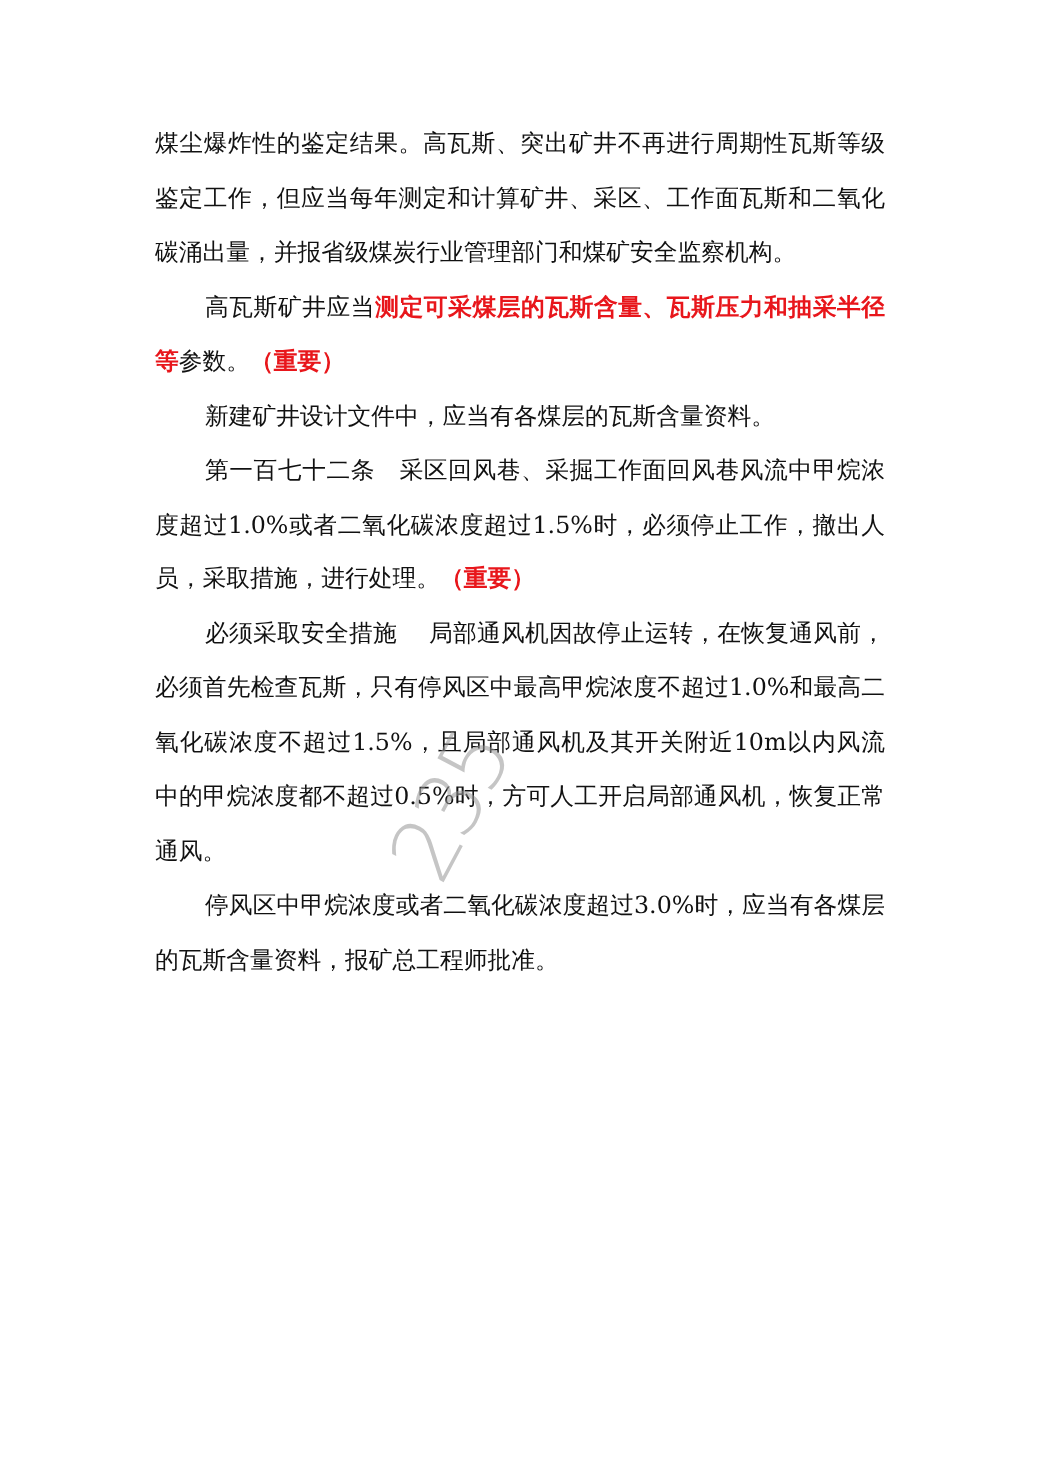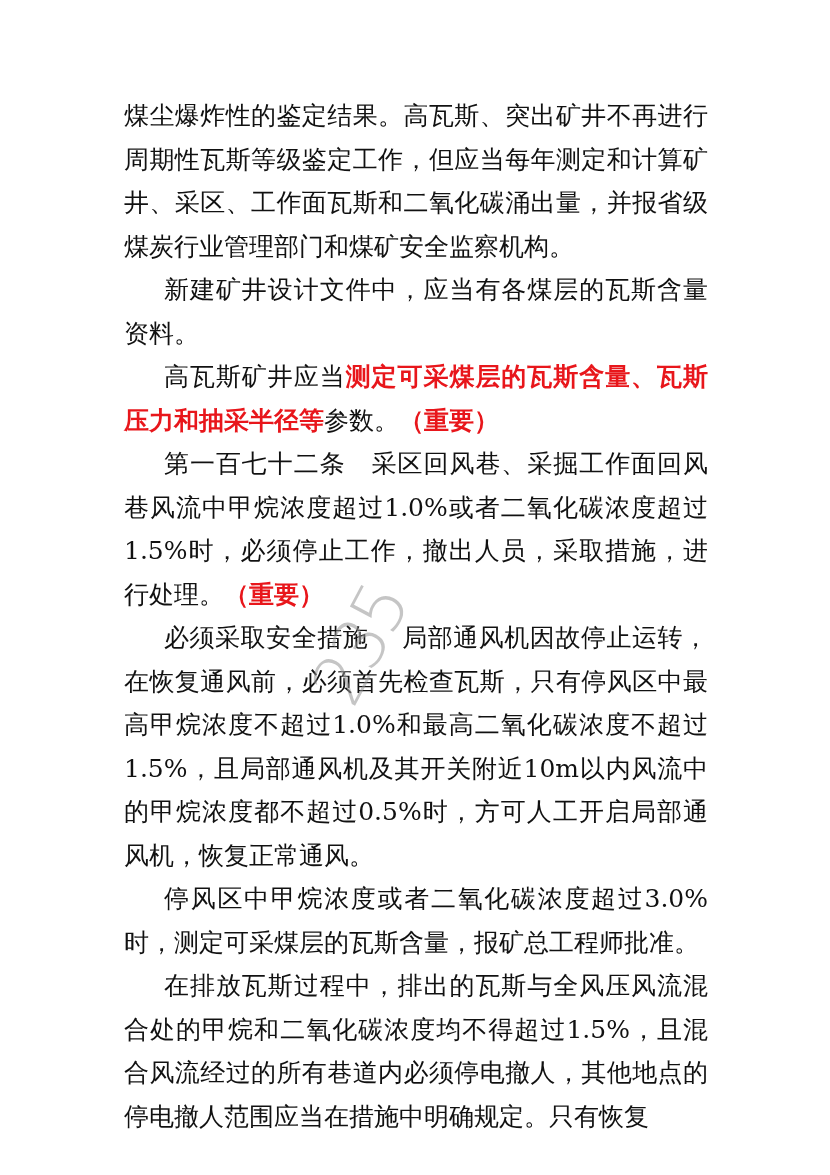--- a/index.html
+++ b/index.html
@@ -1,20 +1,20 @@
 <!DOCTYPE html>
 <html><head>
 <meta charset="utf-8">
 <style>
   html, body { margin: 0; padding: 0; background: #ffffff; }
   body { width: 830px; height: 1175px; position: relative; overflow: hidden; }
   .page {
     position: absolute; left: 124px; top: 94px; width: 584px;
     font-family: "DejaVu Serif", "Liberation Serif", serif;
-    font-size: 25px; line-height: 43.5px; color: #111111;
+    font-size: 19px; line-height: 43.5px; color: #111111;
     text-align: justify; text-justify: inter-character;
   }
   .para { margin: 0; }
   .indent { text-indent: 40px; }
   .red { color: #e8161b; font-weight: bold; }
   .article { font-weight: normal; }
   .bold { font-weight: normal; }
   .watermark {
     position: absolute; left: 300px; top: 600px; width: 120px; height: 90px;
     font-family: "DejaVu Sans", "Liberation Sans", sans-serif;
@@ -25,32 +25,29 @@
   }
 </style>
 </head>
 <body>
 
 <div class="page">
   <p class="para">
     <span>煤尘爆炸性的鉴定结果。高瓦斯、突出矿井不再进行周期性瓦斯等级鉴定工作，但应当每年测定和计算矿井、采区、工作面瓦斯和二氧化碳涌出量，并报省级煤炭行业管理部门和煤矿安全监察机构。</span>
   </p>
   <p class="para indent">
-    <span>新建矿井设计文件中，应当有各煤层的瓦斯含量资料。</span>
+    <span>高瓦斯矿井应当</span><span class="red">测定可采煤层的瓦斯含量、瓦斯压力和抽采半径等</span><span>参数。</span><span class="red">（重要）</span>
   </p>
   <p class="para indent">
-    <span>高瓦斯矿井应当</span><span class="red">测定可采煤层的瓦斯含量、瓦斯压力和抽采半径等</span><span>参数。</span><span class="red">（重要）</span>
+    <span>新建矿井设计文件中，应当有各煤层的瓦斯含量资料。</span>
   </p>
   <p class="para indent">
     <span class="article">第一百七十二条</span><span>　采区回风巷、采掘工作面回风巷风流中甲烷浓度超过1.0%或者二氧化碳浓度超过1.5%时，必须停止工作，撤出人员，采取措施，进行处理。</span><span class="red">（重要）</span>
   </p>
   <p class="para indent">
     <span class="article">必须采取安全措施</span>
   <span class="bold">　局部通风机因故停止运转，在恢复通风前，必须首先检查瓦斯，只有停风区中最高甲烷浓度不超过1.0%和最高二氧化碳浓度不超过1.5%，且局部通风机及其开关附近10m以内风流中的甲烷浓度都不超过0.5%时，方可人工开启局部通风机，恢复正常通风。</span></p>
   <p class="para indent">
-    <span class="bold">停风区中甲烷浓度或者二氧化碳浓度超过3.0%时，测定可采煤层的瓦斯含量，报矿总工程师批准。</span>
-  </p>
-  <p class="para indent">
-    <span class="bold">在排放瓦斯过程中，排出的瓦斯与全风压风流混合处的甲烷和二氧化碳浓度均不得超过1.5%，且混合风流经过的所有巷道内必须停电撤人，其他地点的停电撤人范围应当在措施中明确规定。只有恢复</span>
+    <span class="bold">停风区中甲烷浓度或者二氧化碳浓度超过3.0%时，应当有各煤层的瓦斯含量资料，报矿总工程师批准。</span>
   </p>
 </div>
 
 <div class="watermark">235</div>
 
 </body></html>

